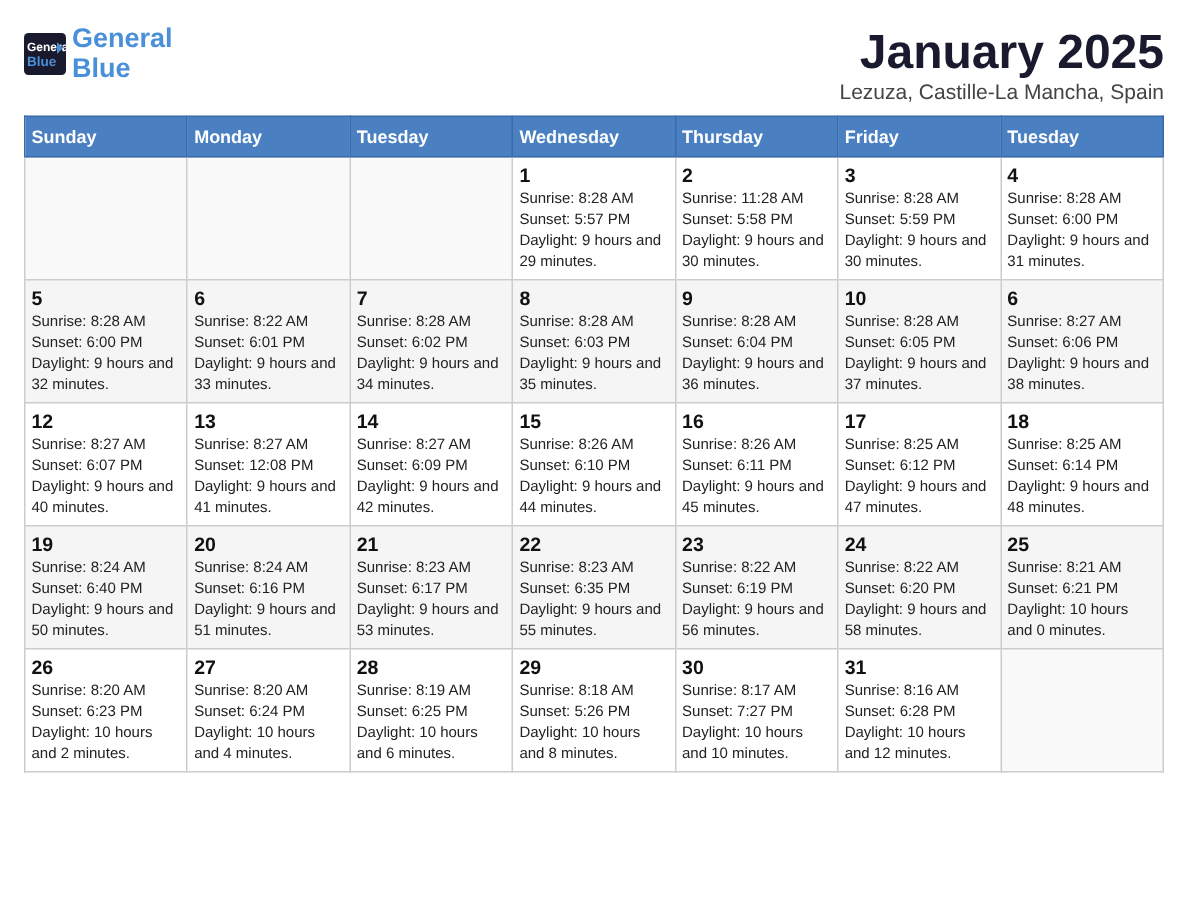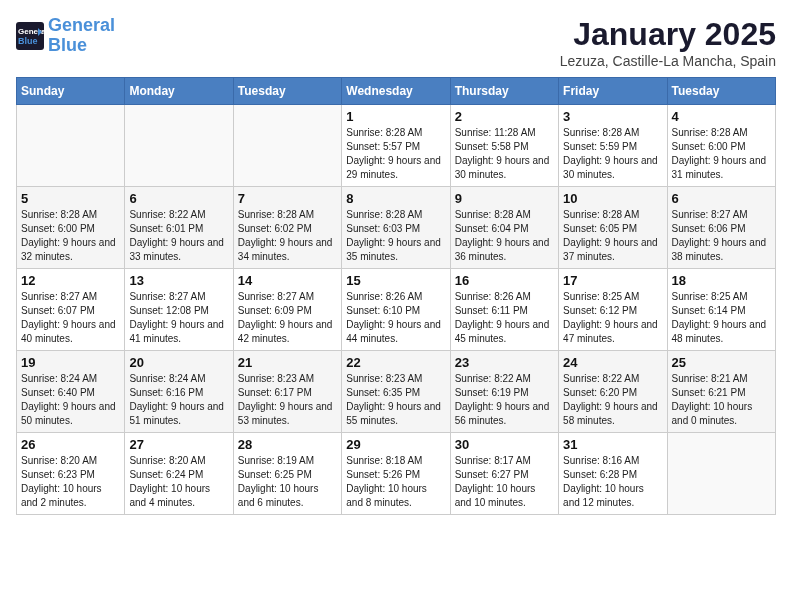--- a/index.html
+++ b/index.html
@@ -336,21 +336,21 @@
         <td>
           <div class="day-num">29</div>
           <div class="day-info">Sunrise: 8:18 AM
 Sunset: 5:26 PM
 Daylight: 10 hours
 and 8 minutes.</div>
         </td>
         <td>
           <div class="day-num">30</div>
           <div class="day-info">Sunrise: 8:17 AM
-Sunset: 6:27 PM
+Sunset: 7:27 PM
 Daylight: 10 hours
 and 10 minutes.</div>
         </td>
         <td>
           <div class="day-num">31</div>
           <div class="day-info">Sunrise: 8:16 AM
 Sunset: 6:28 PM
 Daylight: 10 hours
 and 12 minutes.</div>
         </td>

